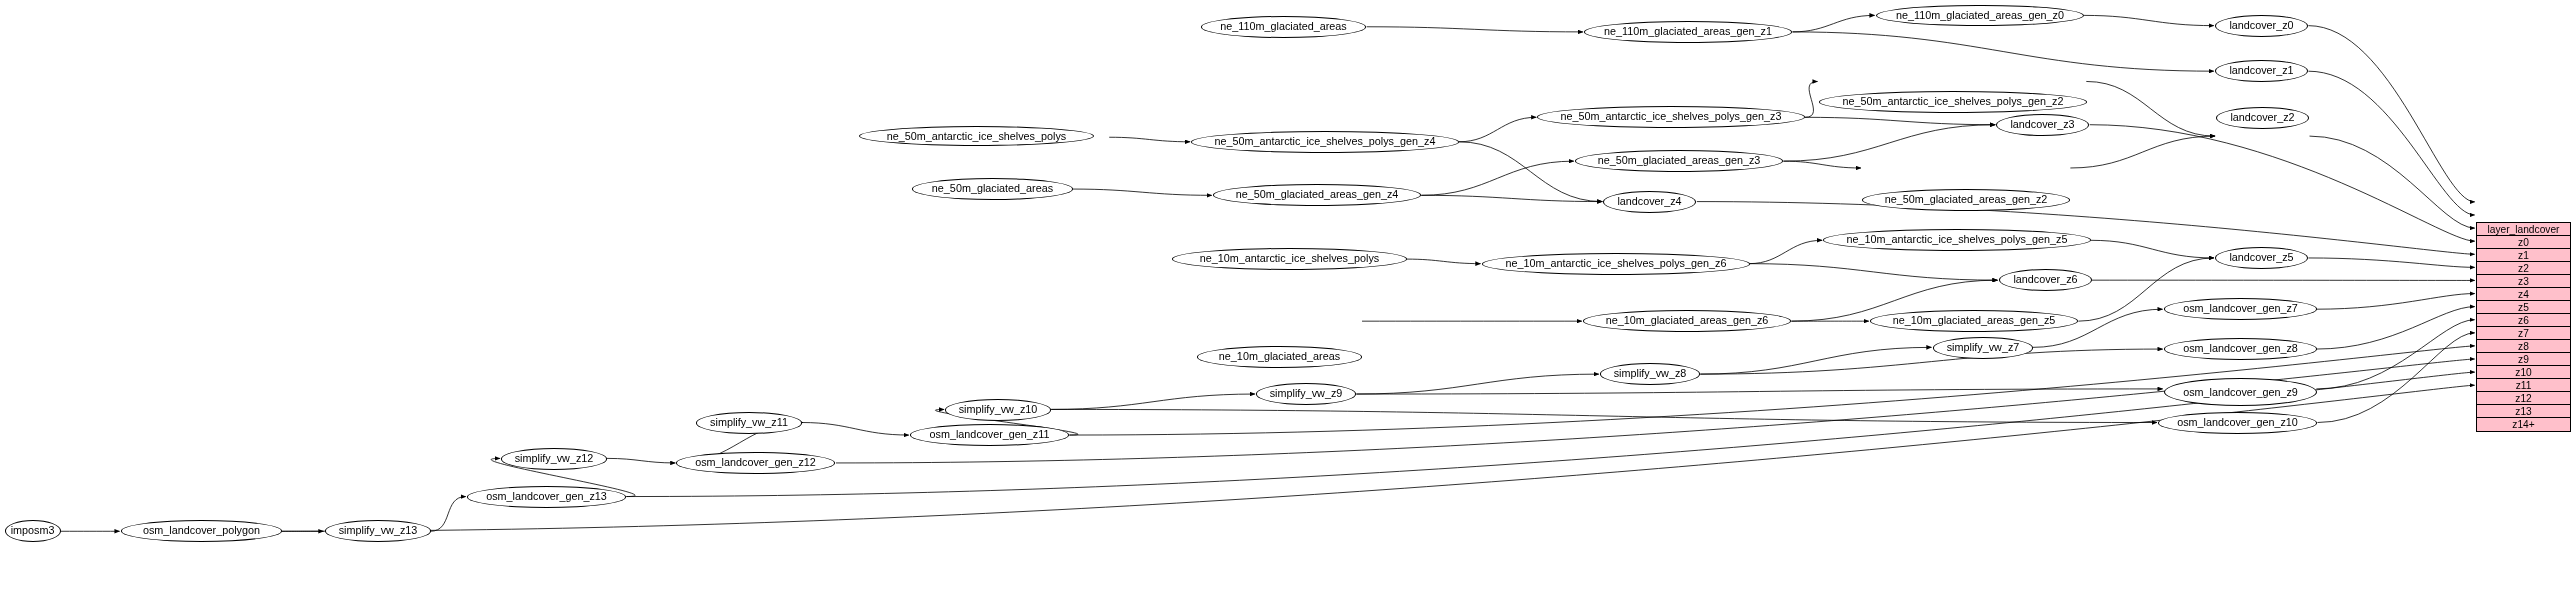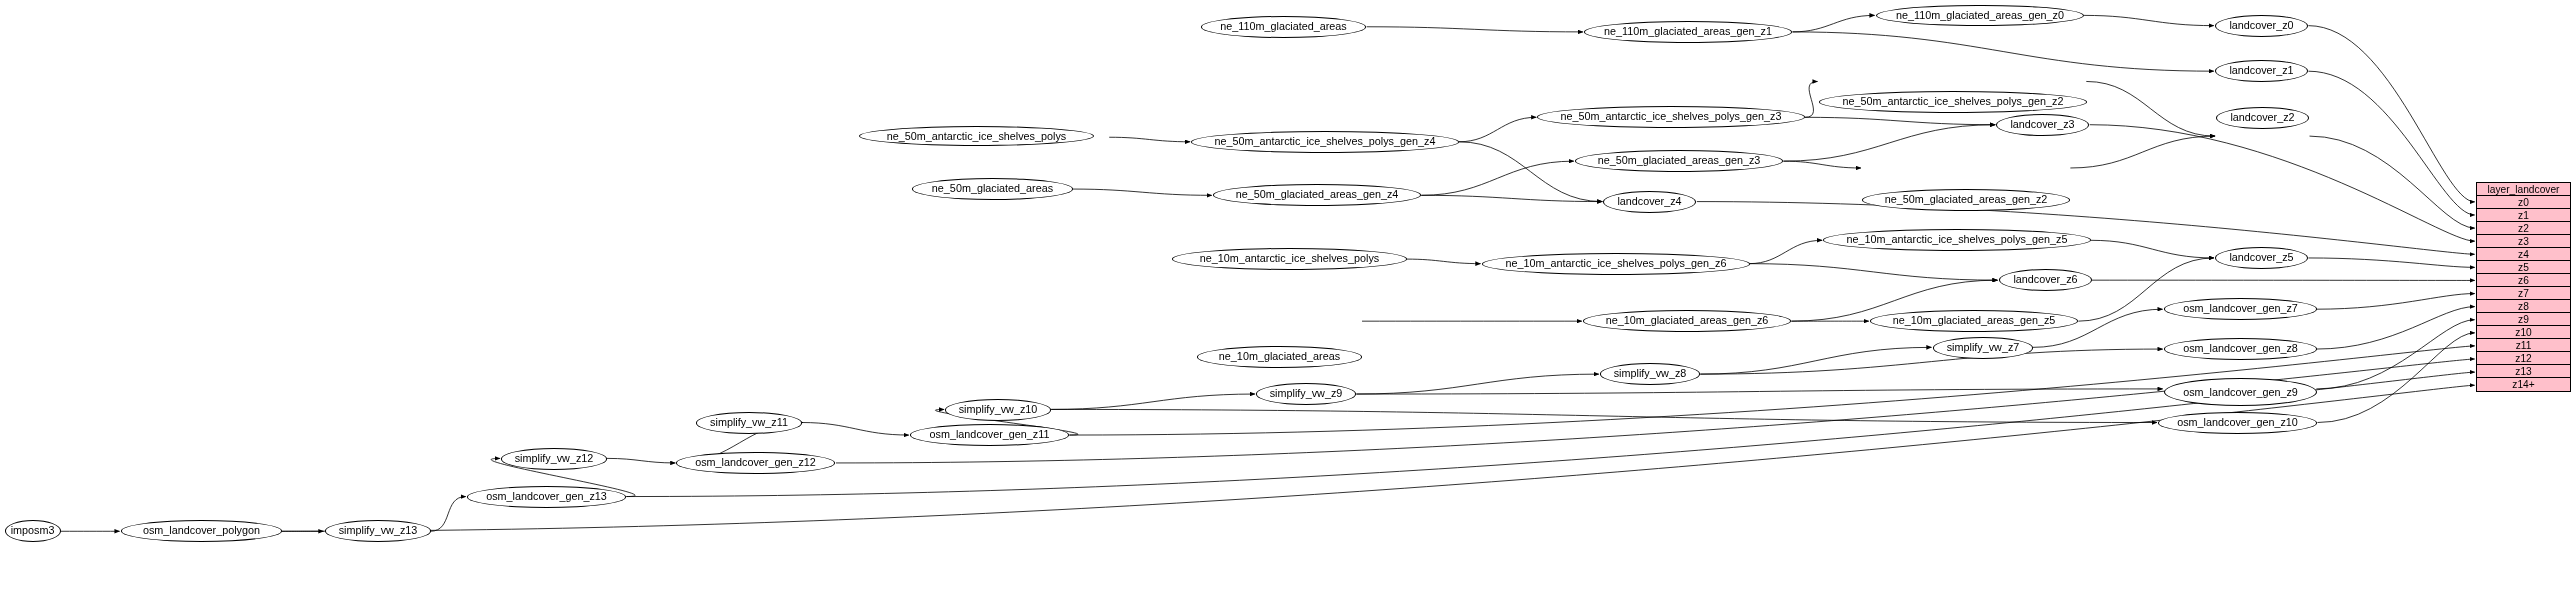--- a/index.html
+++ b/index.html
@@ -38,20 +38,21 @@
     white-space: nowrap;
     text-align: center;
   }
   .legend {
     position: absolute;
     box-sizing: border-box;
     border: 0.8px solid #000000;
     background: #ffc0cb;
     display: flex;
     flex-direction: column;
+    margin-top: 40px;
   }
   .legend-row {
     box-sizing: border-box;
     display: flex;
     align-items: center;
     justify-content: center;
     border-bottom: 0.8px solid #000000;
     font-size: 10.2px;
     color: #000000;
     background: #ffc0cb;

